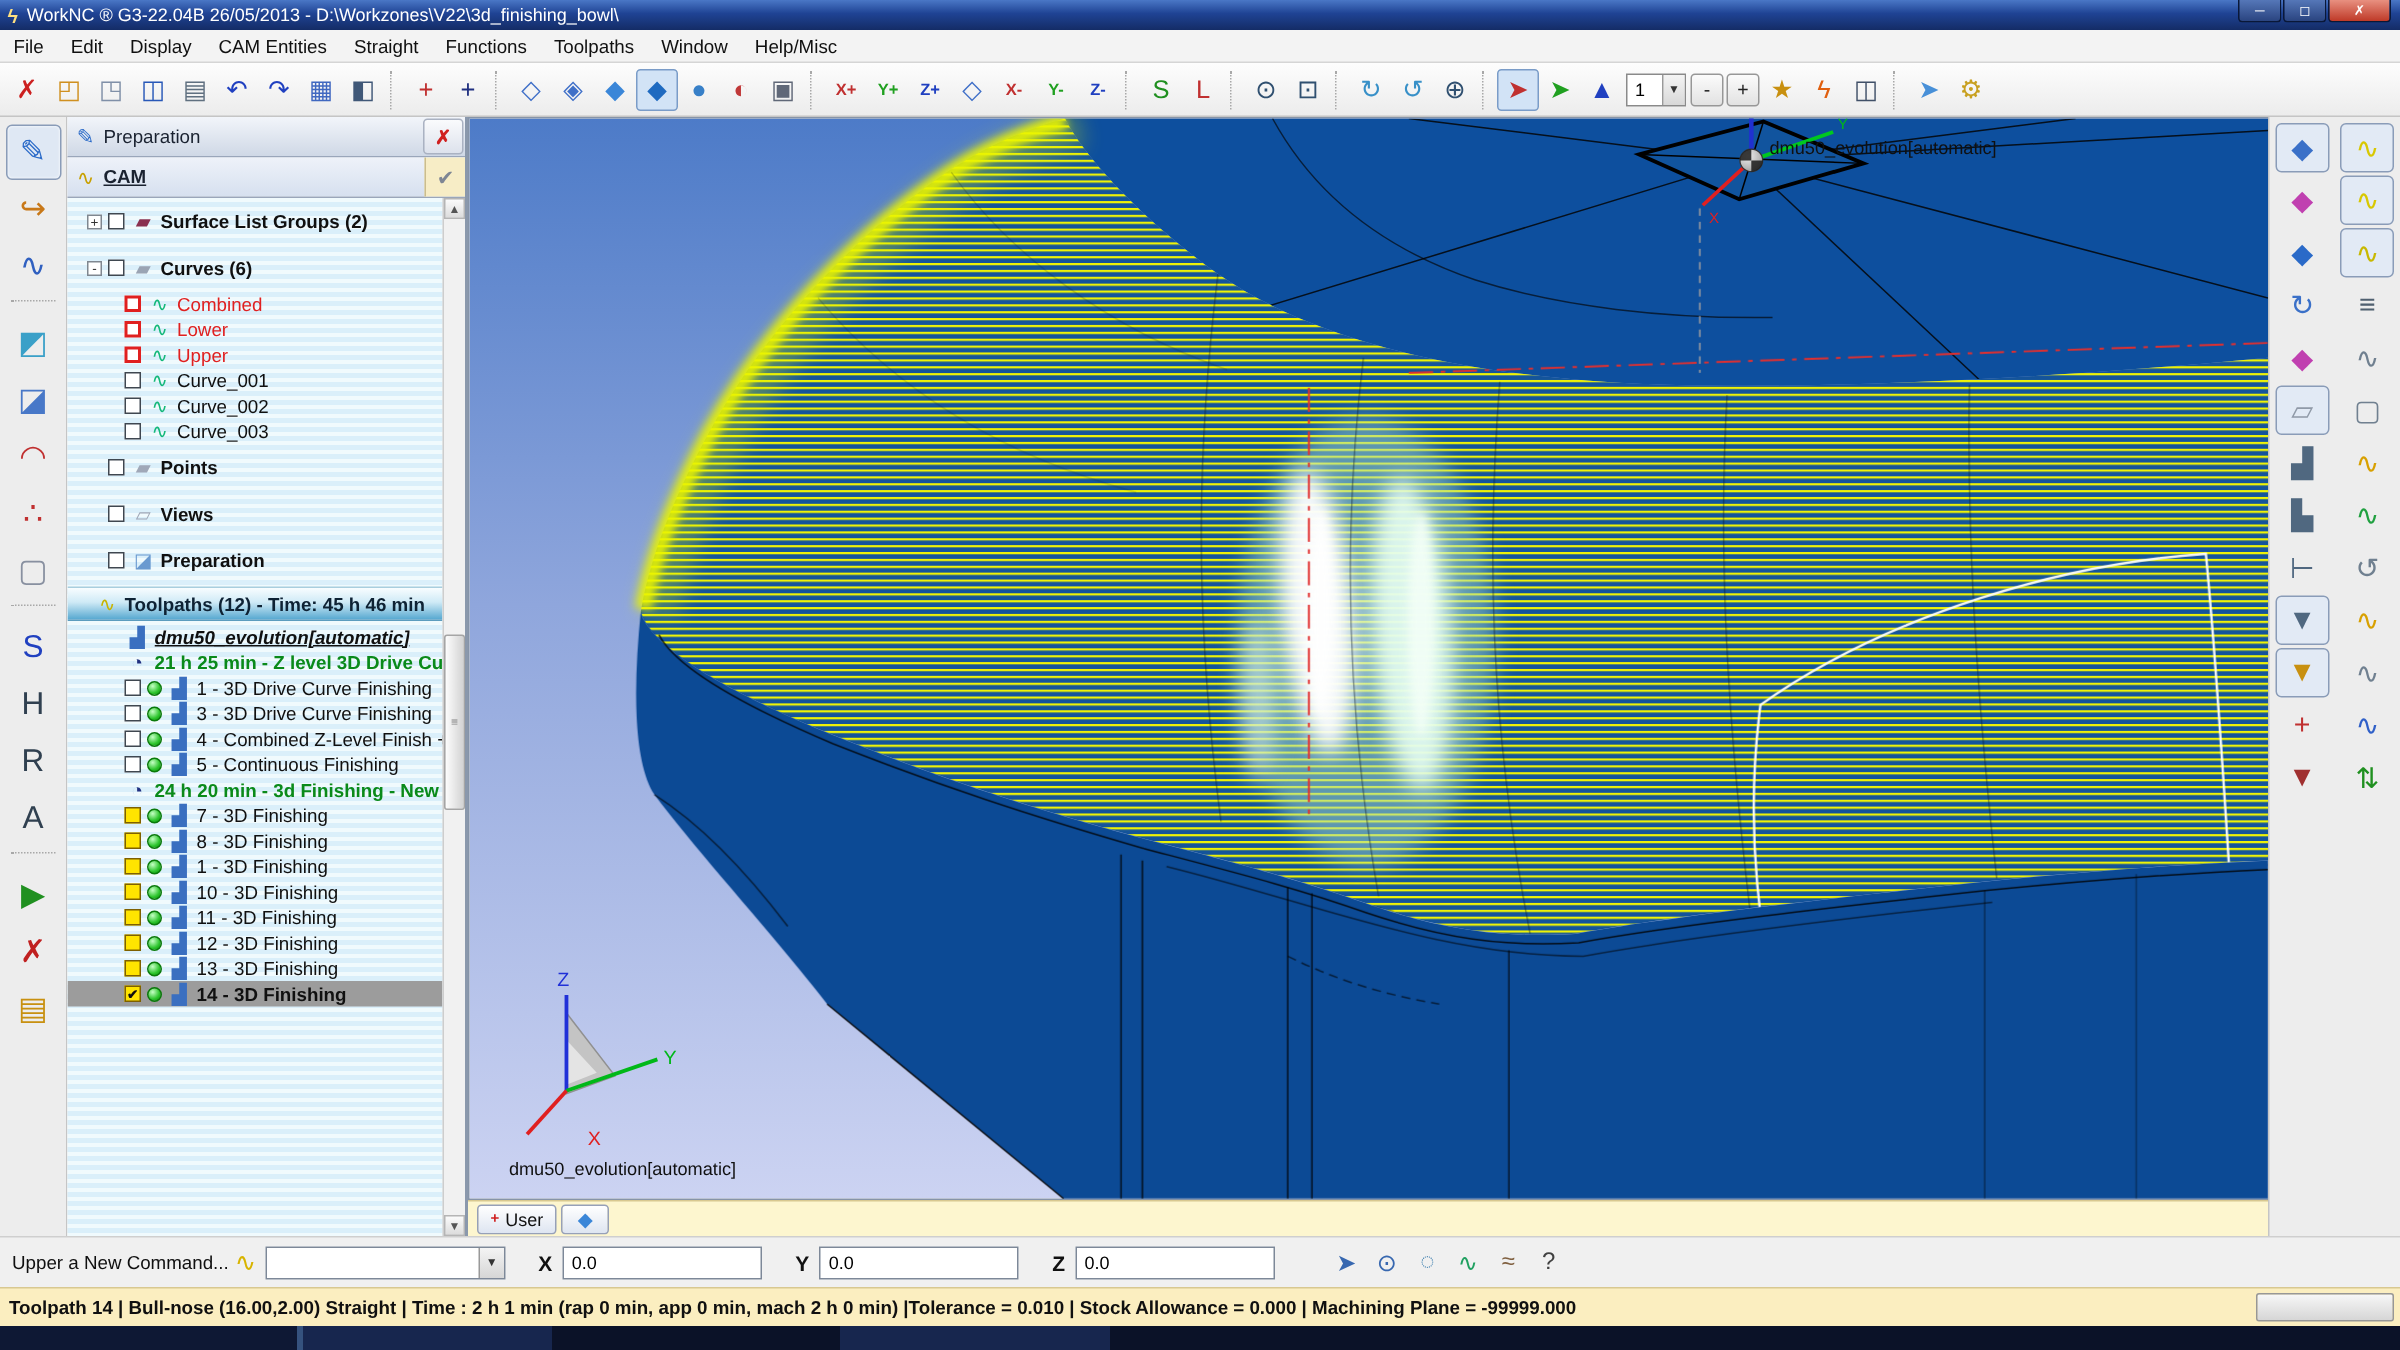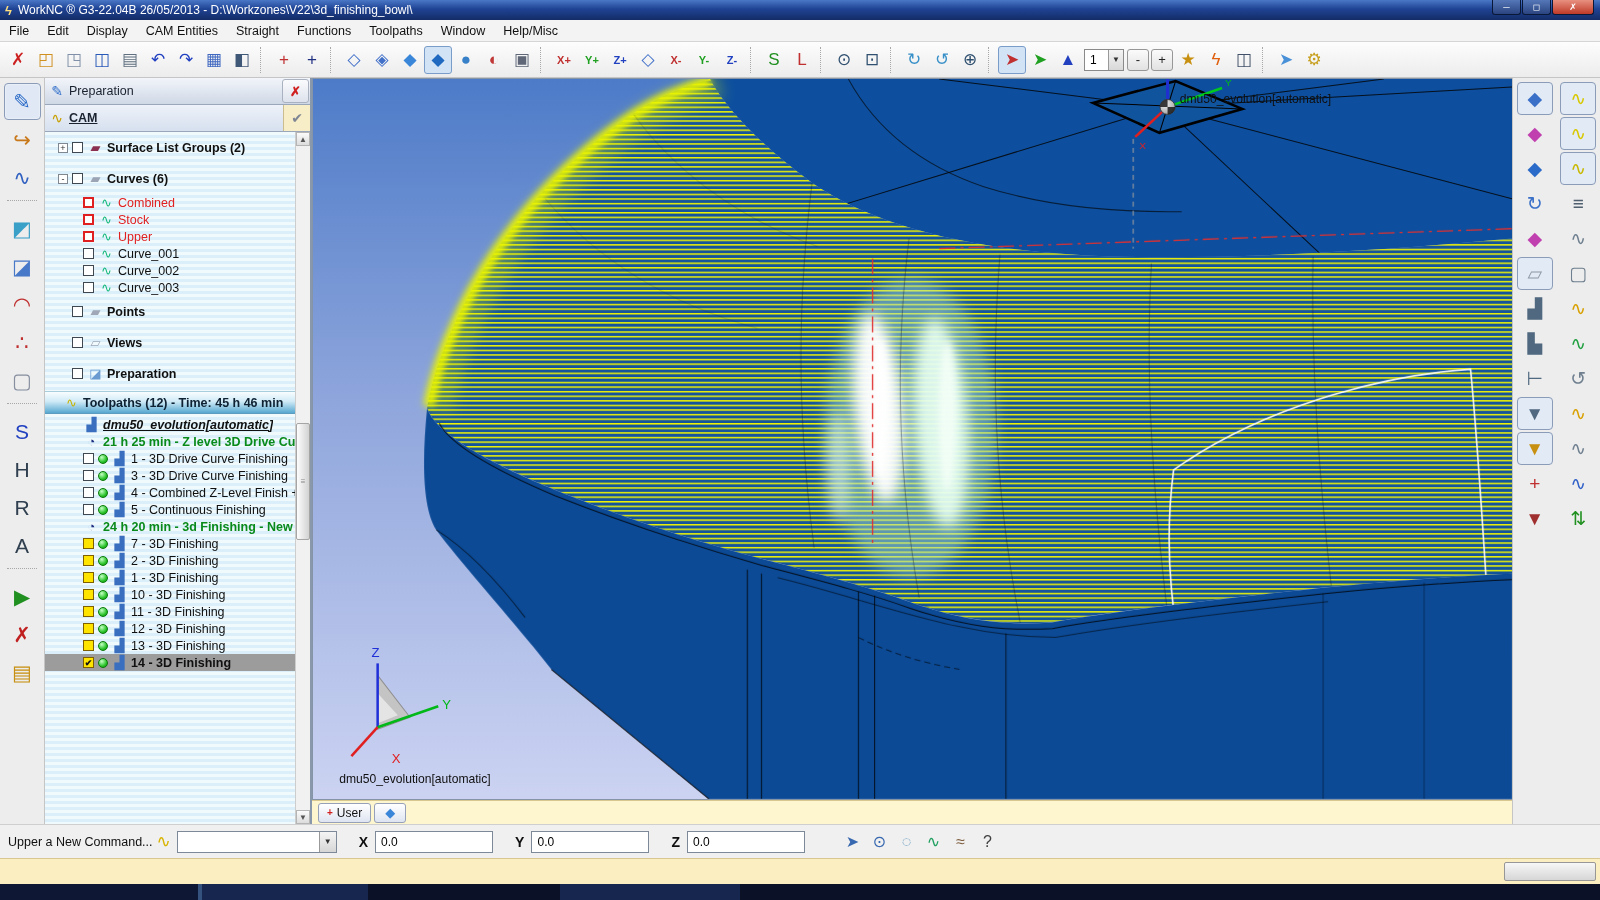--- a/index.html
+++ b/index.html
@@ -126,21 +126,21 @@
   
   .commandbar { height:34px; background:#f0f0f0; border-top:1px solid #cfcfcf; display:flex;
     align-items:center; font-size:12.5px; color:#101010; padding-left:8px; }
   .cmdicon { color:#d8b400; font-size:17px; margin:0 6px 0 4px; }
   .cmddrop { width:160px; height:22px; background:#fff; border:1px solid #7d8898; display:flex; }
   .cmddrop .val { flex:1; }
   .cmddrop .arr { width:17px; background:linear-gradient(180deg,#f4f4f4,#d6d6d6); border-left:1px solid #999;
     font-size:8px; color:#333; display:flex; align-items:center; justify-content:center; }
   .axfield { display:flex; align-items:center; margin-left:22px; }
   .axfield .axl { font-weight:bold; font-size:14px; margin-right:7px; }
-  .axfield input { width:118px; height:22px; border:1px solid #7d8898; font-size:12px;
+  .axfield input { width:133px; height:22px; border:1px solid #7d8898; font-size:12px;
     font-family:"Liberation Sans",sans-serif; padding-left:5px; }
   .cmdicons { display:flex; margin-left:34px; }
   .cmdbtn { width:27px; height:27px; display:flex; align-items:center; justify-content:center; font-size:16px; }
 
   
   .statusbar { height:26px; background:#fbeec0; border-top:1px solid #d8c890; display:flex;
     align-items:center; padding-left:6px; font-size:12.5px; font-weight:bold; color:#101010; }
   .statusbar .grip { margin-left:auto; margin-right:4px; width:92px; height:19px; border:1px solid #979797;
     border-radius:2px; background:linear-gradient(180deg,#f7f7f7,#d6d6d6); }
 
@@ -297,21 +297,21 @@
           <span class="cb cb-r"></span>
 
           <span class="ticon" style="color: rgb(20, 184, 122);">∿</span>
           <span class="tlabel">Combined</span>
         </div>
         <div class="trow red lvl1">
           <span class="exp blank"></span>
           <span class="cb cb-r"></span>
 
           <span class="ticon" style="color: rgb(20, 184, 122);">∿</span>
-          <span class="tlabel">Stock</span>
+          <span class="tlabel">Lower</span>
         </div>
         <div class="trow red lvl1">
           <span class="exp blank"></span>
           <span class="cb cb-r"></span>
 
           <span class="ticon" style="color: rgb(20, 184, 122);">∿</span>
           <span class="tlabel">Upper</span>
         </div>
         <div class="trow lvl1">
           <span class="exp blank"></span>
@@ -412,21 +412,21 @@
           <span class="cb cb-y"></span>
           <span class="dot"></span>
           <span class="ticon" style="color: rgb(58, 111, 192);">▟</span>
           <span class="tlabel">7 - 3D Finishing</span>
         </div>
         <div class="trow lvl1">
           <span class="exp blank"></span>
           <span class="cb cb-y"></span>
           <span class="dot"></span>
           <span class="ticon" style="color: rgb(58, 111, 192);">▟</span>
-          <span class="tlabel">2 - 3D Finishing</span>
+          <span class="tlabel">8 - 3D Finishing</span>
         </div>
         <div class="trow lvl1">
           <span class="exp blank"></span>
           <span class="cb cb-y"></span>
           <span class="dot"></span>
           <span class="ticon" style="color: rgb(58, 111, 192);">▟</span>
           <span class="tlabel">1 - 3D Finishing</span>
         </div>
         <div class="trow lvl1">
           <span class="exp blank"></span>
@@ -669,16 +669,17 @@
   <div class="cmdbtn" style="color: rgb(56, 104, 176);">➤</div>
       <div class="cmdbtn" style="color: rgb(56, 104, 176);">⊙</div>
       <div class="cmdbtn" style="color: rgb(64, 128, 176);">◌</div>
       <div class="cmdbtn" style="color: rgb(32, 160, 96);">∿</div>
       <div class="cmdbtn" style="color: rgb(128, 96, 64);">≈</div>
       <div class="cmdbtn" style="color: rgb(64, 64, 64);">?</div>
     </div>
 </div>
 
 <div class="statusbar">
+  <span>Toolpath 14 | Bull-nose (16.00,2.00) Straight | Time : 2 h 1 min (rap 0 min, app 0 min, mach 2 h 0 min) |Tolerance = 0.010 | Stock Allowance = 0.000 | Machining Plane = -99999.000</span>
   <div class="grip"></div>
 </div>
 
 <div class="taskstrip"></div>
 
 </body></html>

